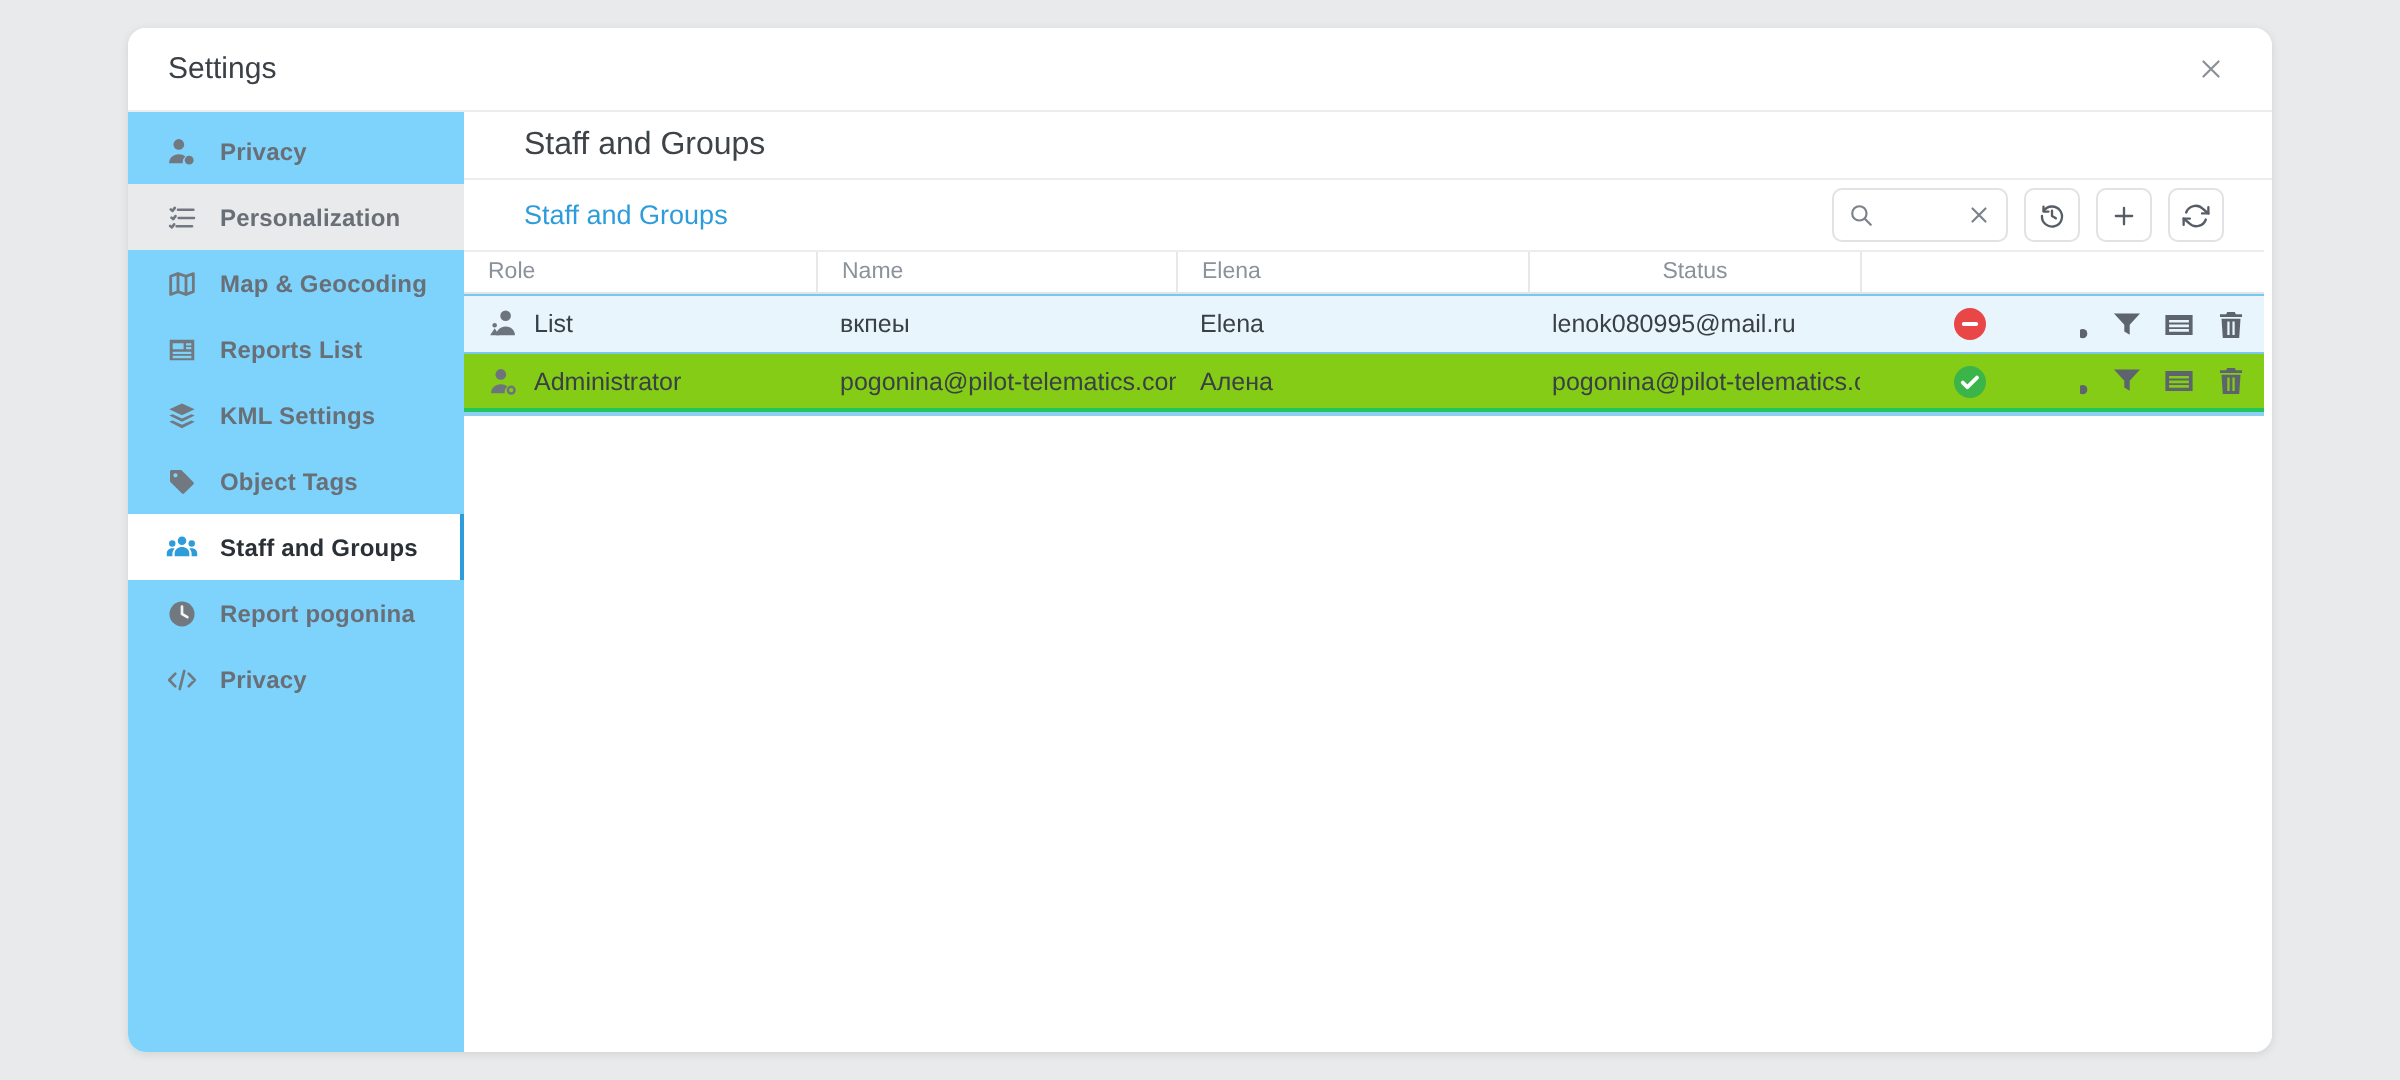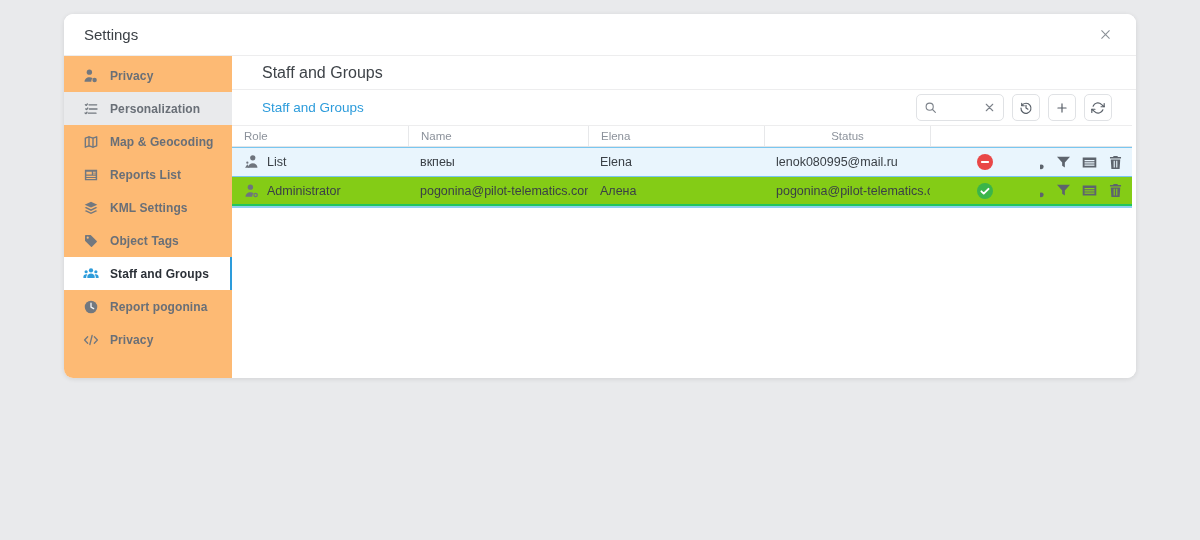--- a/index.html
+++ b/index.html
@@ -1,35 +1,35 @@
 <!DOCTYPE html>
 <html><head>
 <meta charset="utf-8">
 <style>
   * { margin:0; padding:0; box-sizing:border-box; }
   html,body { width:1200px; height:540px; overflow:hidden;
     font-family:"Liberation Sans", sans-serif; background:#e9eaec; }
 
-  .dialog { position:absolute; left:64px; top:14px; width:1072px; height:364px;
+  .dialog { position:absolute; left:64px; top:14px; width:1072px; height:512px;
     background:#fff; border-radius:9px; box-shadow:0 1px 5px rgba(0,0,0,.10);
     display:flex; flex-direction:column; }
 
   
   .dlg-header { height:42px; flex:0 0 42px; display:flex; align-items:center;
     justify-content:space-between; padding:0 20px; border-bottom:1px solid #ededee;
     border-radius:9px 9px 0 0; background:#fff; }
   .dlg-title { font-size:15px; color:#3b4046; }
   .dlg-close { width:22px; height:22px; display:flex; align-items:center; justify-content:center;
     color:#8a9097; cursor:pointer; }
   .dlg-close svg { width:13px; height:13px; }
 
   .dlg-body { flex:1; display:flex; min-height:0; }
 
   
-  .sidebar { width:168px; flex:0 0 168px; background:#fdba74;
+  .sidebar { width:168px; flex:0 0 168px; background:#7dd3fc;
     border-radius:0 0 0 9px; padding-top:3px; }
   .side-item { height:33px; display:flex; align-items:center; gap:11px;
     padding-left:19px; cursor:pointer; }
   .side-item .icn { width:16px; height:16px; color:#72787f; flex:0 0 16px; }
   .side-item .icn svg { width:16px; height:16px; display:block; }
   .side-label { font-size:12px; font-weight:700; color:#696f77; letter-spacing:.1px; }
   .side-item.hover { background:#e9eaec; }
   .side-item.active { background:#fff; border-right:2px solid #2d9cdb; }
   .side-item.active .icn { color:#2d9cdb; }
   .side-item.active .side-label { color:#2b3037; }

